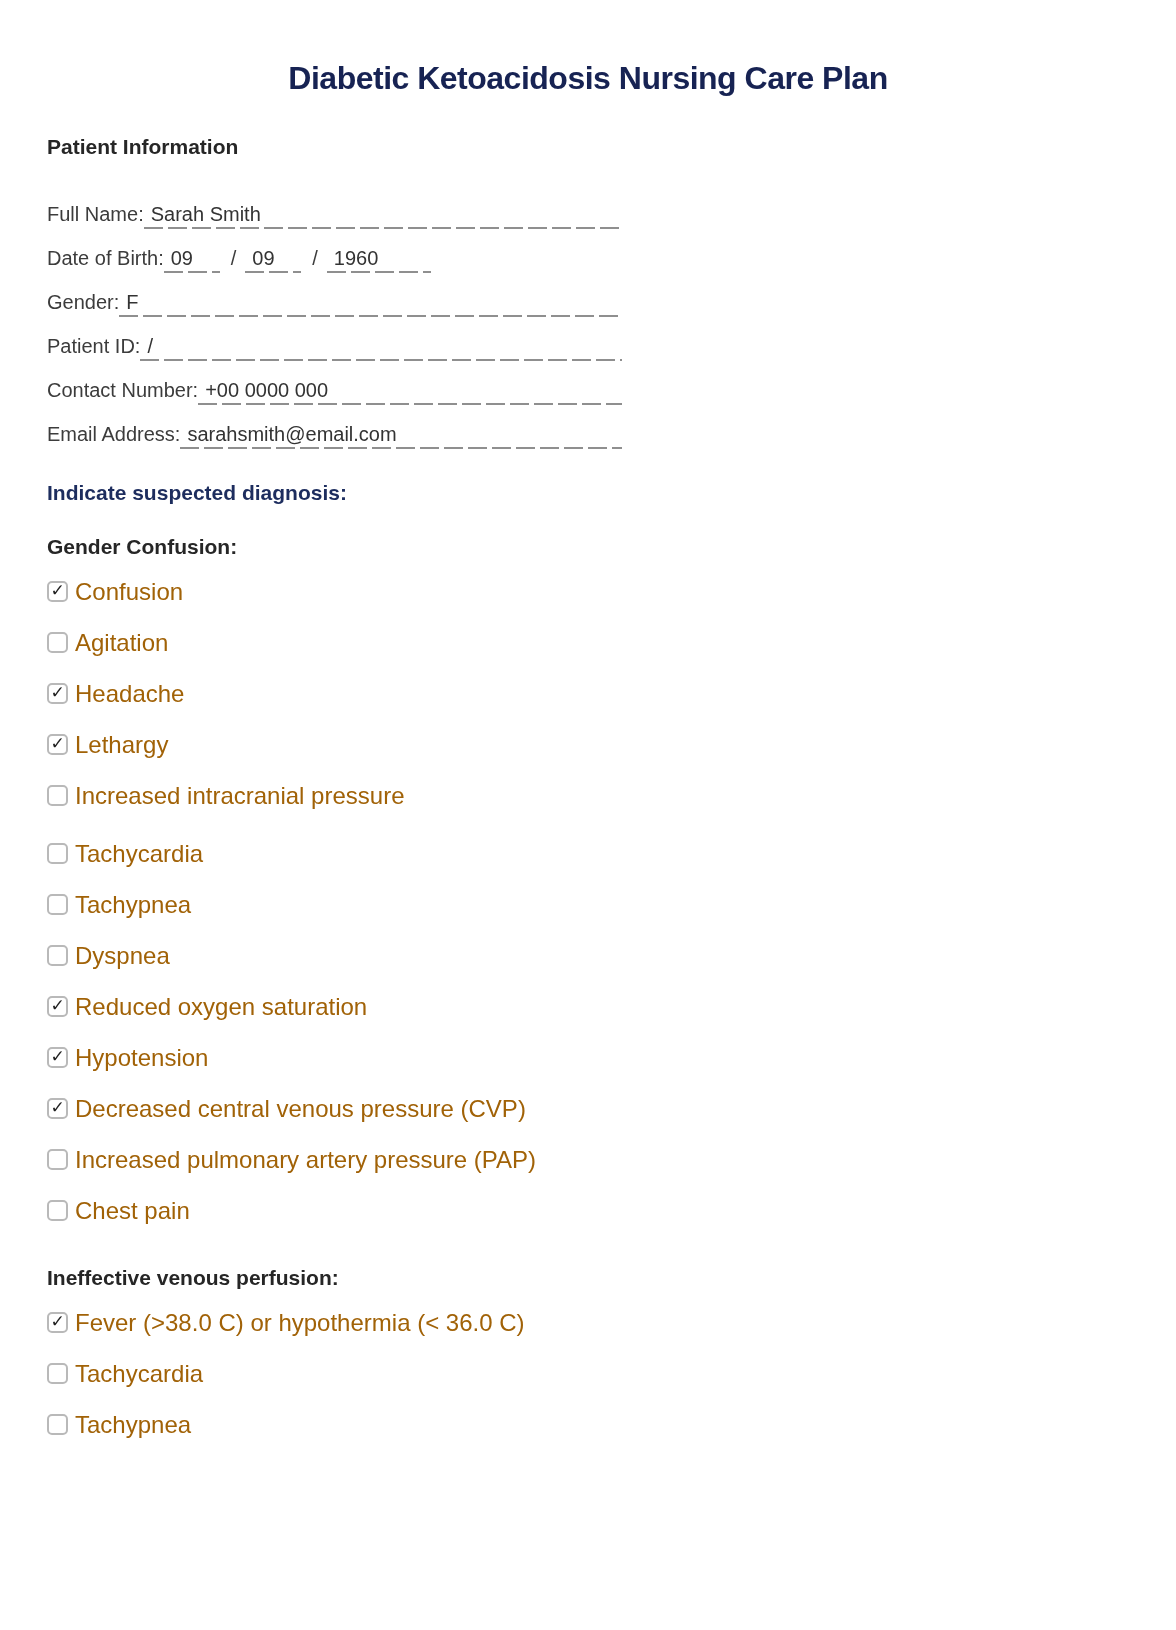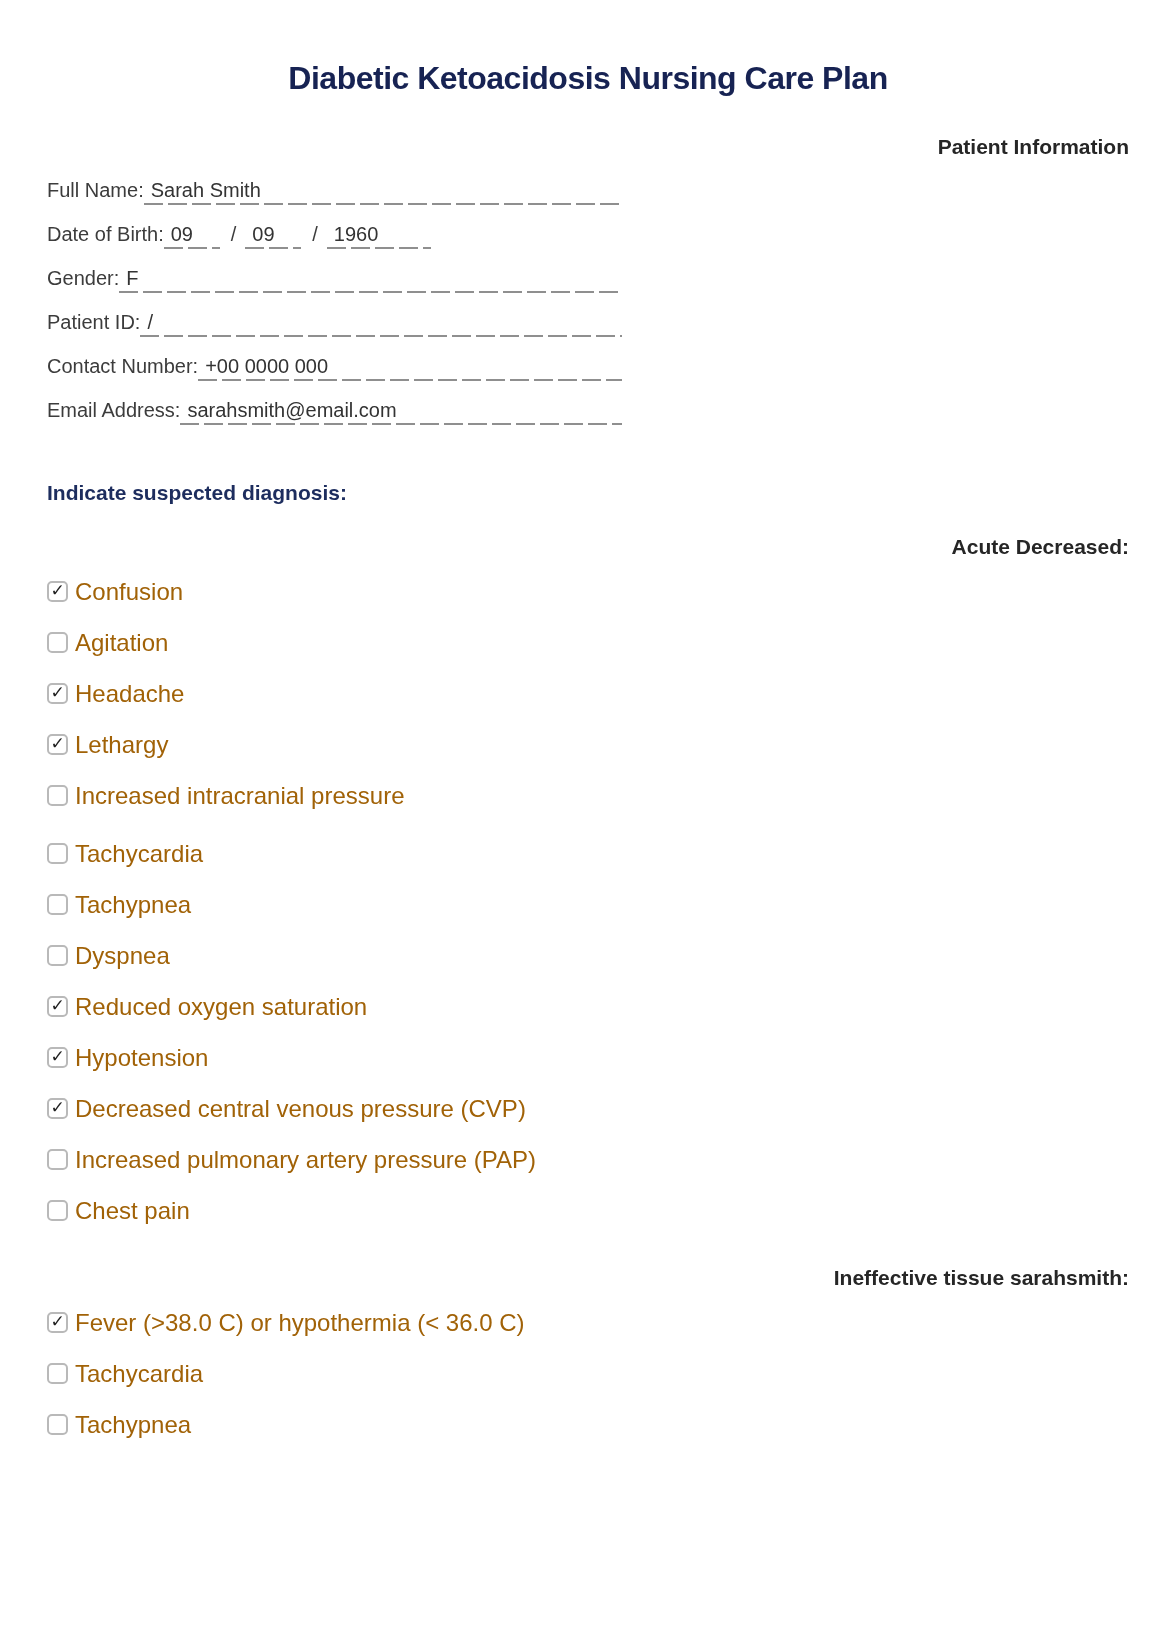--- a/index.html
+++ b/index.html
@@ -22,21 +22,20 @@
     text-align: center;
     font-size: 32px;
     font-weight: bold;
     color: #172353;
     letter-spacing: -0.5px;
   }
   .section-heading {
     font-size: 21px;
     font-weight: bold;
     color: #262626;
-    text-align: right;
   }
   .pi-heading { margin-top: 38px; }
   .diag-heading {
     margin-top: 38px;
     font-size: 21px;
     font-weight: bold;
     color: #1d2d5e;
   }
   .sub-heading { margin-top: 30px; }
 
@@ -61,20 +60,21 @@
     background-position: 0 100%;
     background-repeat: no-repeat;
   }
   .f-value {
     flex: 1 1 auto;
     font-size: 20px;
     color: #333333;
     padding: 0 0 3px 7px;
     white-space: nowrap;
     min-height: 24px;
+    margin-top: 24px;
   }
   .f-value-fixed { flex: 0 0 auto; }
   .dob-seg1, .dob-seg2 { width: 56px; }
   .dob-seg3 { width: 104px; }
   .dob-sep {
     font-size: 20px;
     color: #3c3c3c;
     padding: 0 9px 0 11px;
   }
 
@@ -151,21 +151,21 @@
     <span class="f-value uline">+00 0000 000</span>
   </div>
 
   <div class="field-row">
     <span class="f-label">Email Address:</span>
     <span class="f-value uline">sarahsmith@email.com</span>
   </div>
 
   <h2 class="diag-heading">Indicate suspected diagnosis:</h2>
 
-  <h3 class="section-heading sub-heading">Acute Decreased:</h3>
+  <h3 class="section-heading sub-heading">Gender Confusion:</h3>
   <div class="check-list">
     <div class="check-row">
       <span class="checkbox checked">
           <span class="tick">✓</span>
         </span>
       <span class="check-label">Confusion</span>
     </div>
     <div class="check-row">
       <span class="checkbox"></span>
       <span class="check-label">Agitation</span>
@@ -222,21 +222,21 @@
     <div class="check-row">
       <span class="checkbox"></span>
       <span class="check-label">Increased pulmonary artery pressure (PAP)</span>
     </div>
     <div class="check-row">
       <span class="checkbox"></span>
       <span class="check-label">Chest pain</span>
     </div>
   </div>
 
-  <h3 class="section-heading sub-heading">Ineffective tissue sarahsmith:</h3>
+  <h3 class="section-heading sub-heading">Ineffective venous perfusion:</h3>
   <div class="check-list">
     <div class="check-row">
       <span class="checkbox checked">
           <span class="tick">✓</span>
         </span>
       <span class="check-label">Fever (&gt;38.0 C) or hypothermia (&lt; 36.0 C)</span>
     </div>
     <div class="check-row">
       <span class="checkbox"></span>
       <span class="check-label">Tachycardia</span>

